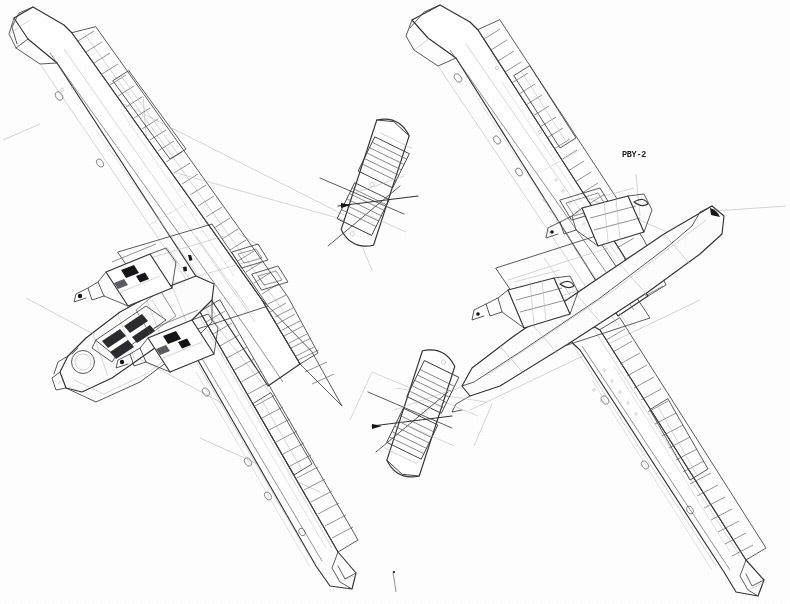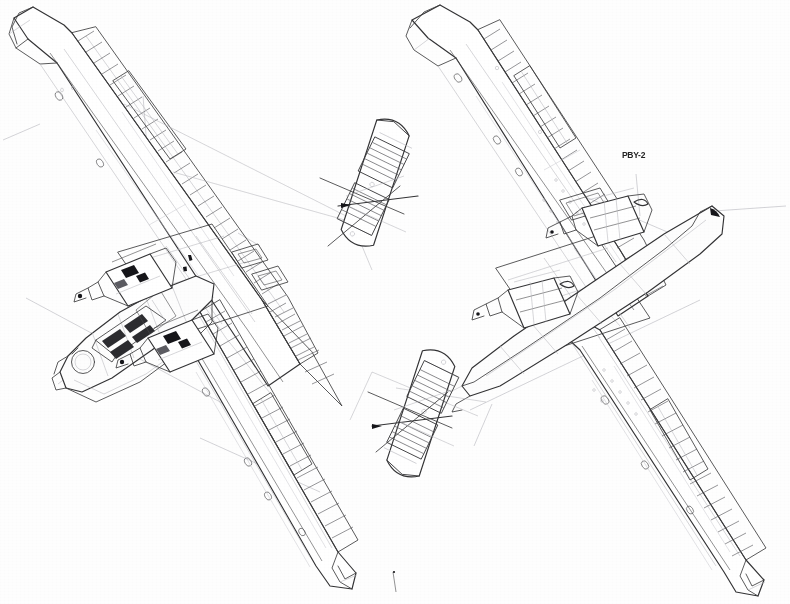--- a/index.html
+++ b/index.html
@@ -8,21 +8,21 @@
   #page{position:relative;width:790px;height:604px;background:#fefefe;overflow:hidden;}
   #sheet{position:absolute;inset:0;}
   .label{
     position:absolute;
     font-family:"Liberation Sans",sans-serif;
     font-weight:bold;
     letter-spacing:-0.3px;
     color:#242424;
     white-space:nowrap;
   }
-  #label-pby{left:622px;top:150px;font-size:8.5px;}
+  #label-pby{left:622px;top:150px;font-size:8.5px;font-family:Liberation Mono, monospace;}
   .paper-grain{
     position:absolute;inset:0;pointer-events:none;
     background:
       repeating-linear-gradient(0deg,rgba(0,0,0,0.012) 0 1px,rgba(255,255,255,0) 1px 3px),
       repeating-linear-gradient(90deg,rgba(0,0,0,0.010) 0 1px,rgba(255,255,255,0) 1px 4px);
     opacity:.5;
   }
 </style>
 </head>
 <body>

